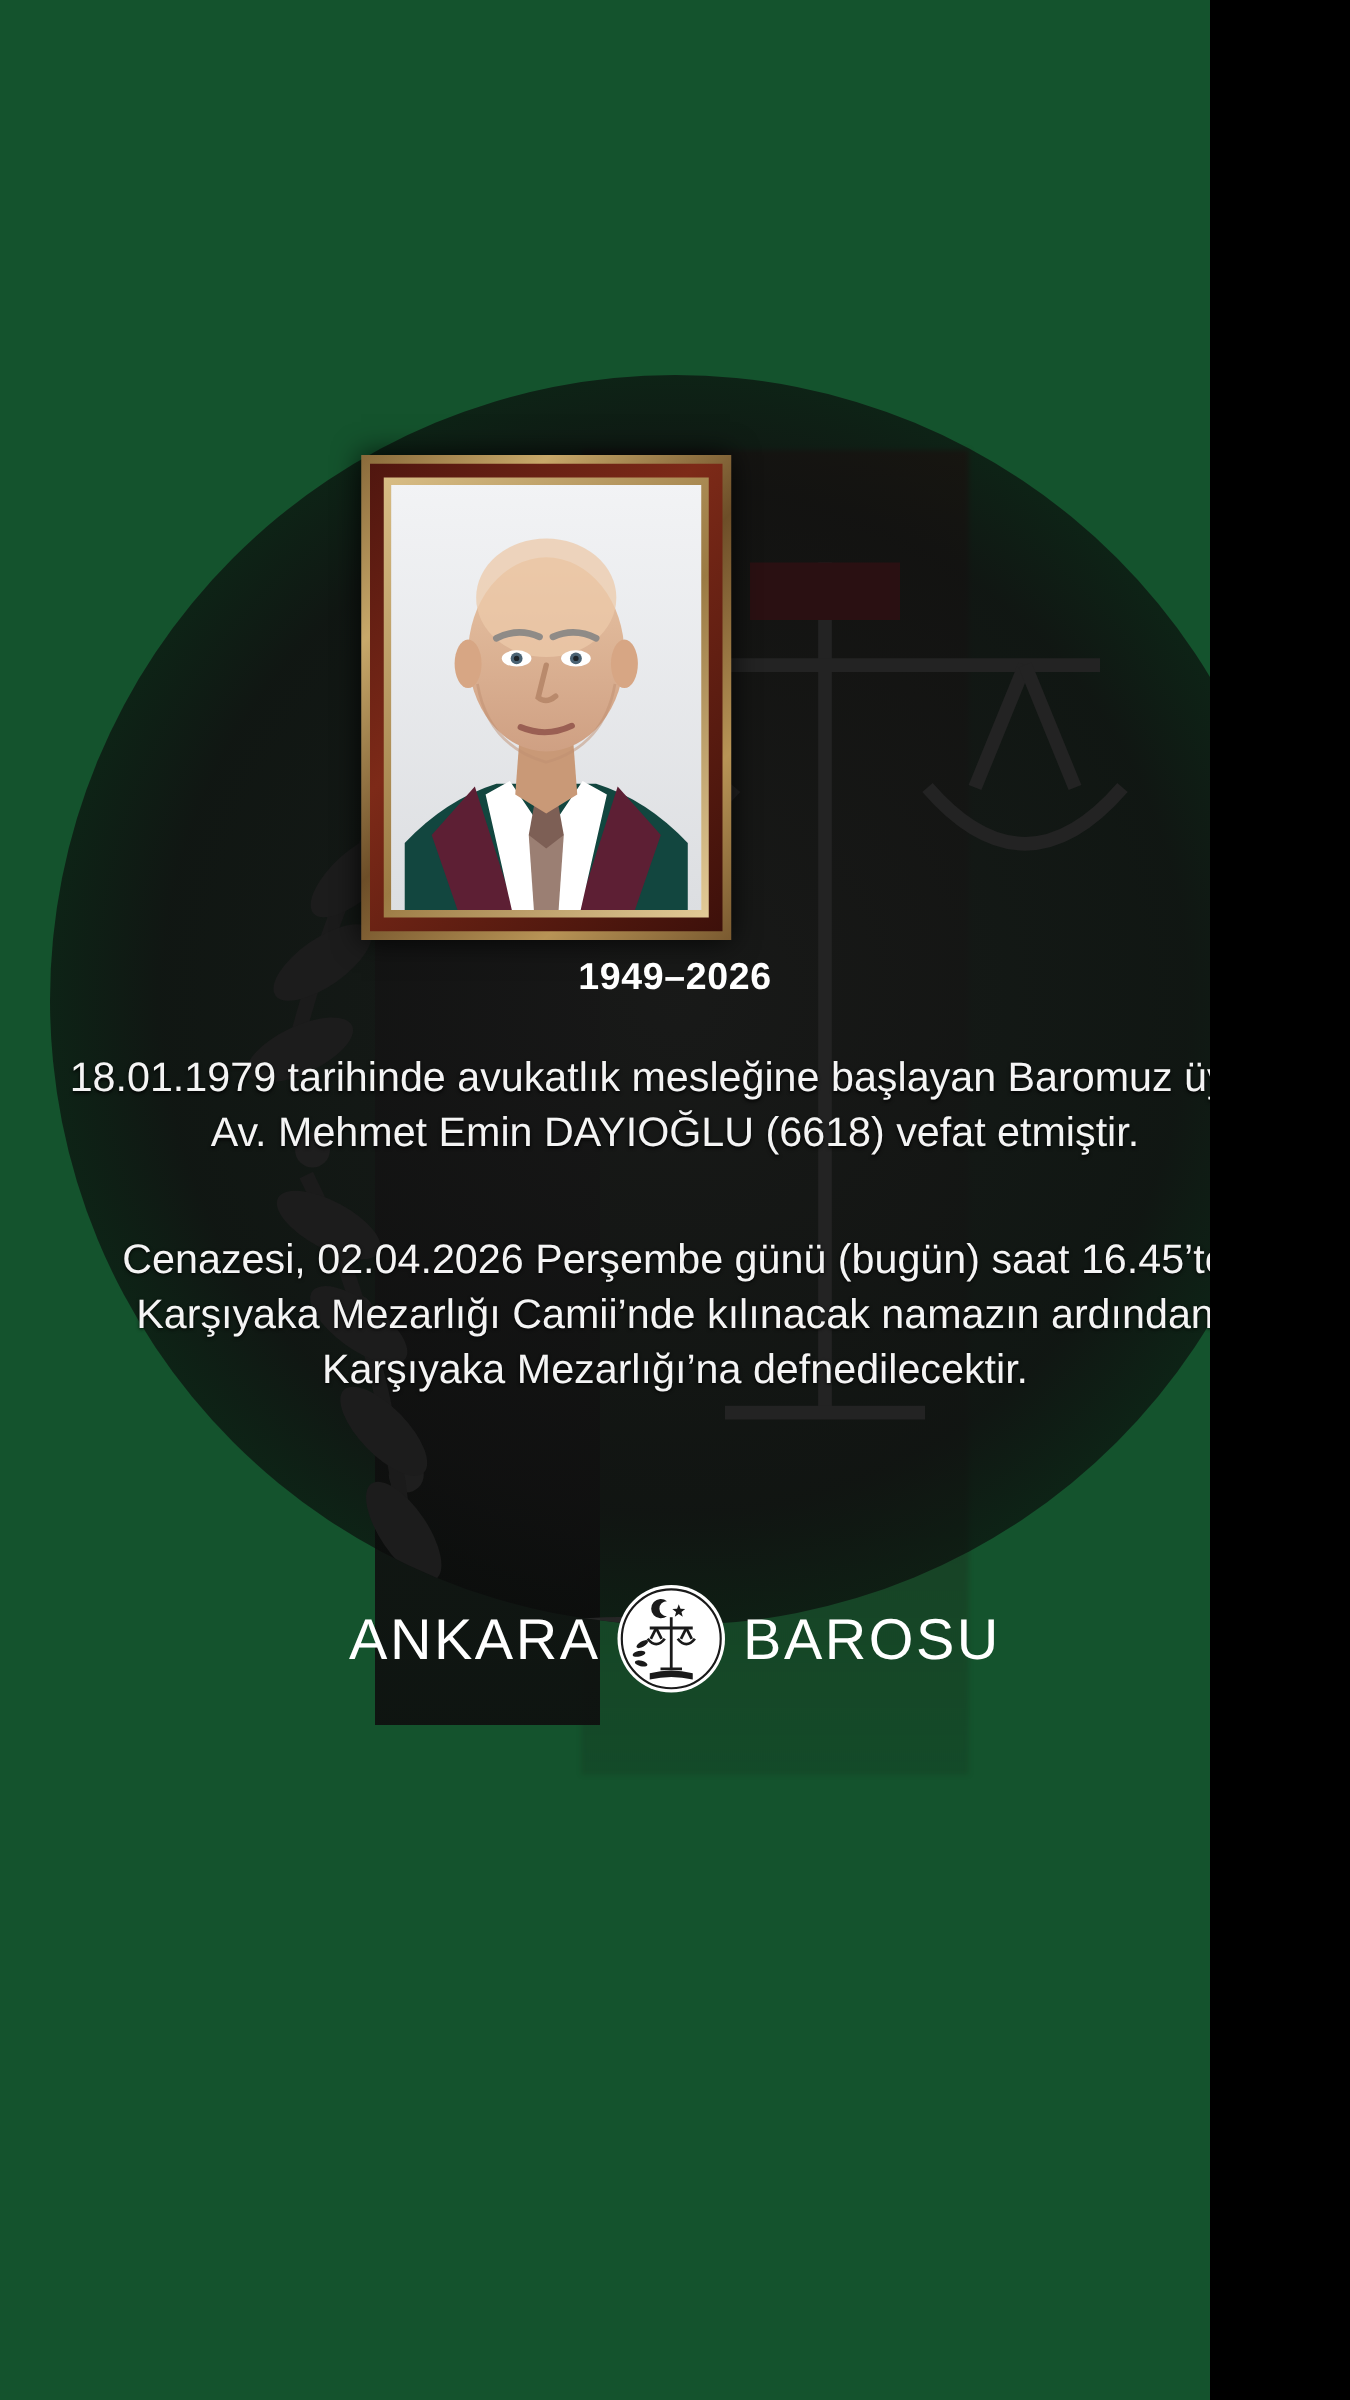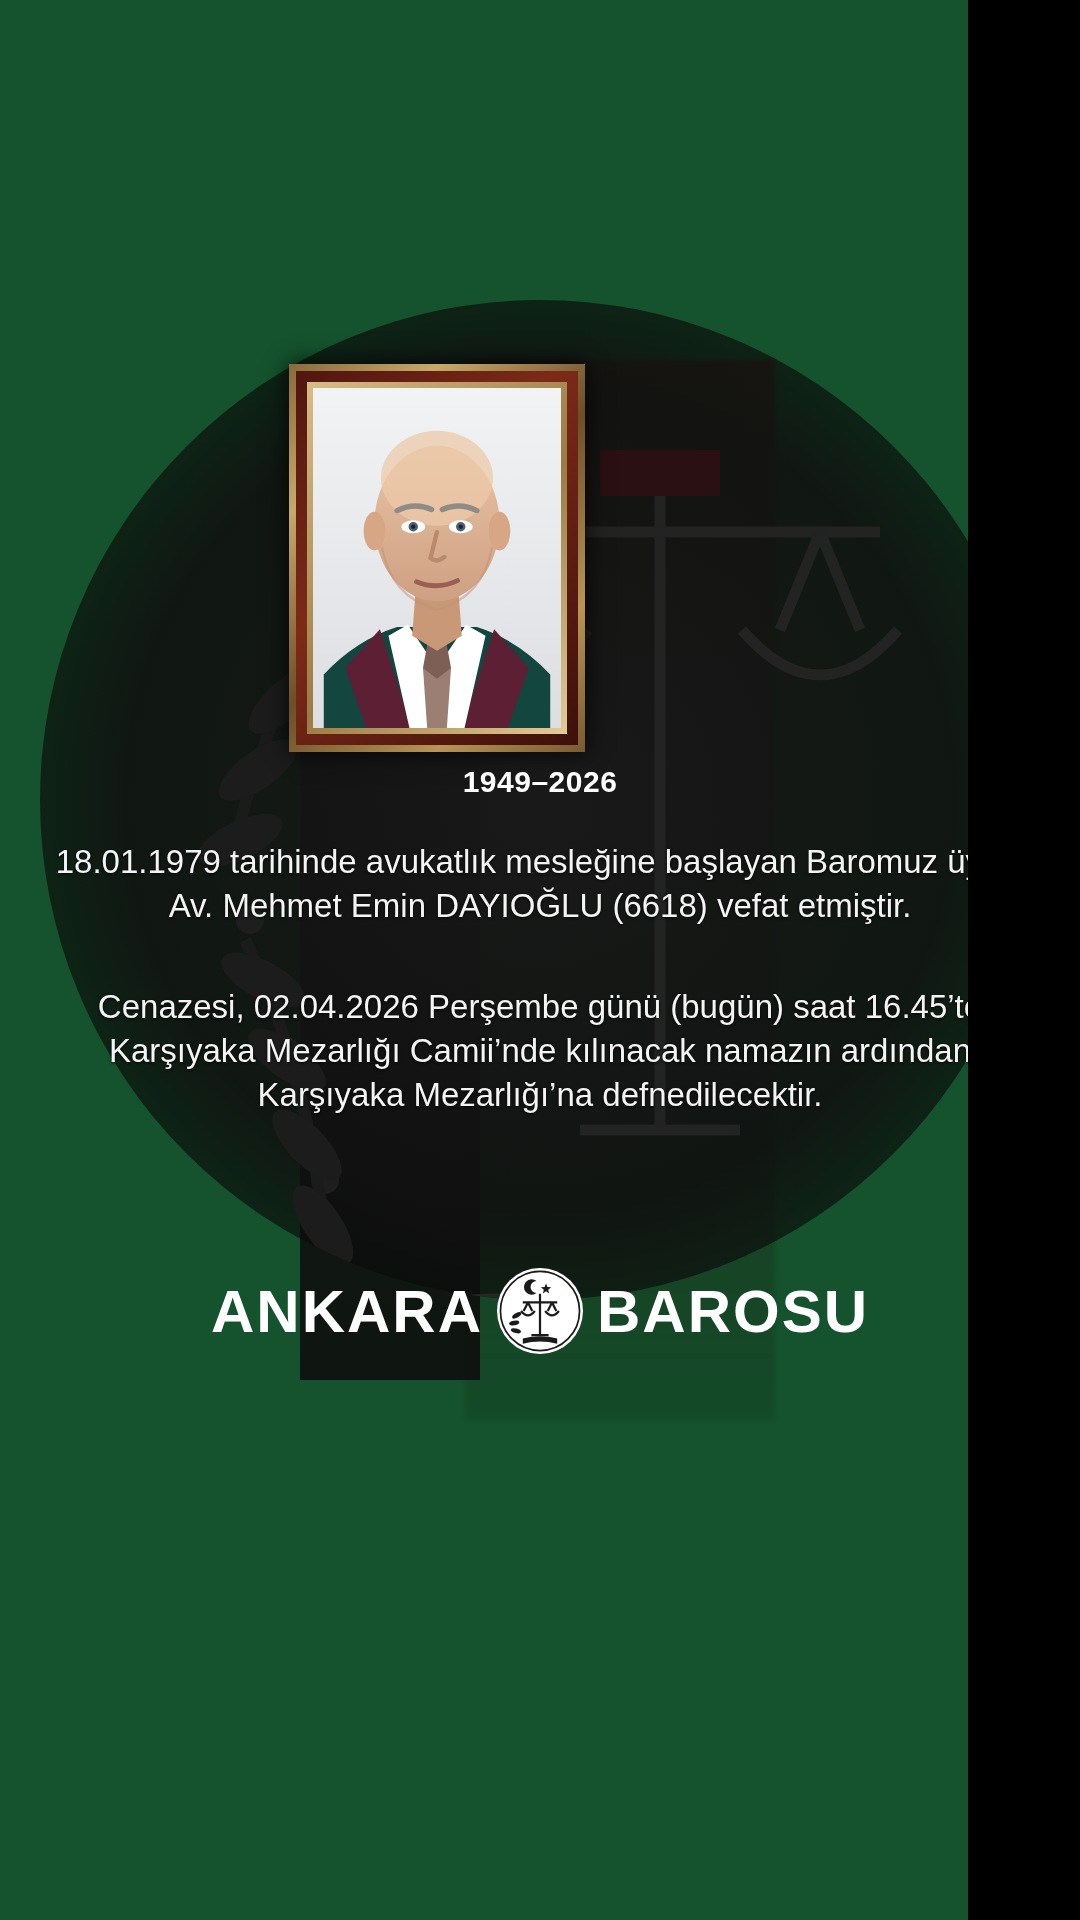--- a/index.html
+++ b/index.html
@@ -128,22 +128,22 @@
     position: absolute;
     left: 0;
     top: 1268px;
     width: 1080px;
     display: flex;
     align-items: center;
     justify-content: center;
     gap: 14px;
   }
   .brand-word {
-    font-size: 60px;
-    font-weight: 700;
+    font-size: 46px;
+    font-weight: 400;
     letter-spacing: 2px;
     color: #ffffff;
   }
   .brand-mark {
     width: 86px;
     height: 86px;
     border-radius: 50%;
     background: #fff;
     display: block;
   }

